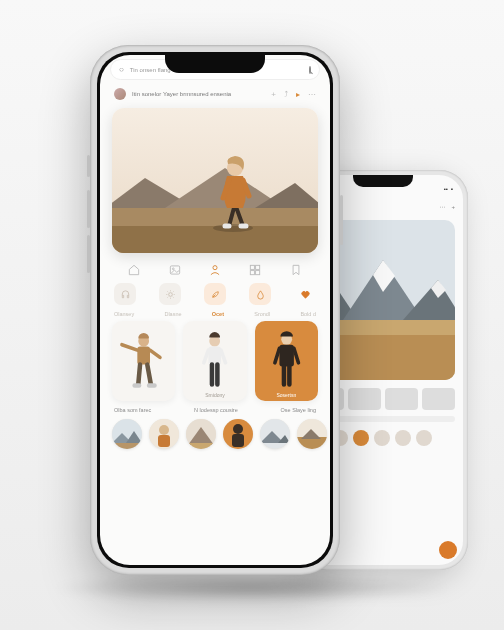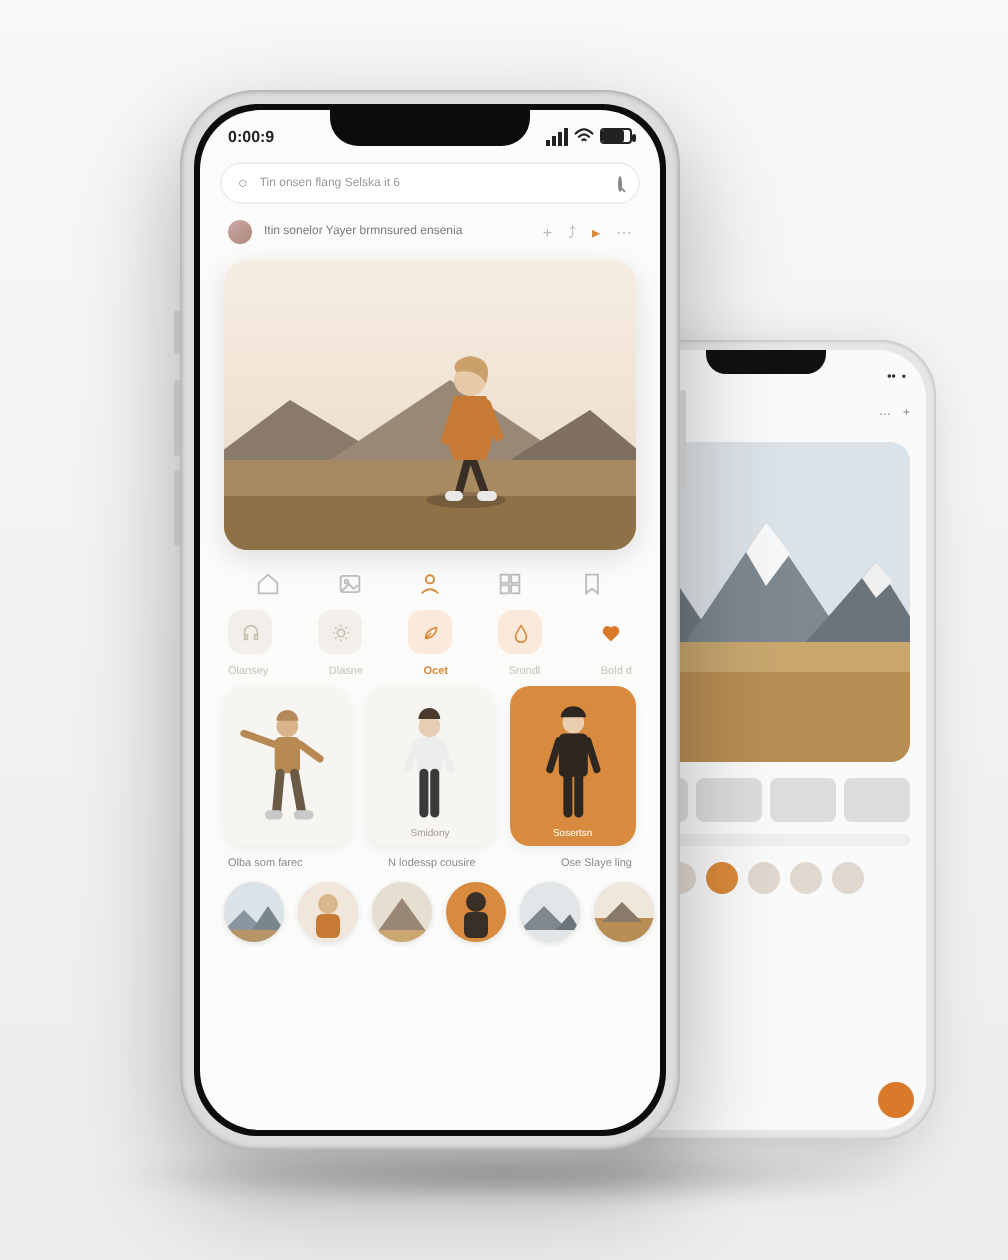--- a/index.html
+++ b/index.html
@@ -243,37 +243,20 @@
 
   <div class="phone1">
     <span class="sidebtn sb1"></span>
       <span class="sidebtn sb2"></span>
     <span class="sidebtn sb3"></span>
       <span class="sidebtn sb4"></span>
     <div class="bezel">
         <div class="screen">
       <div class="notch"></div>
 
-      <div class="status">
-        <span>0:00:9</span>
-        <span class="icons">
-          <span class="sigbars">
-                <i></i>
-                <i></i>
-                <i></i>
-                <i></i>
-              </span>
-          <svg width="10" height="8" viewBox="0 0 12 9">
-                <path d="M1 3 Q6 -2 11 3 M3 5 Q6 2 9 5 M5 7 Q6 6 7 7" stroke="#222" fill="none" stroke-width="1.3" stroke-linecap="round"></path>
-              </svg>
-          <span class="batt">
-                <i></i>
-              </span>
-        </span>
-      </div>
 
       <div class="searchrow">
         <span style="font-size:8px;color:#888">○</span>
         <span>Tin onsen flang Selska it 6</span>
         <span class="mag"><span class="sicon"></span></span>
       </div>
 
       <div class="subhead">
         <span class="dot"></span>
         <span>Itin sonelor Yayer brmnsured ensenia</span>

